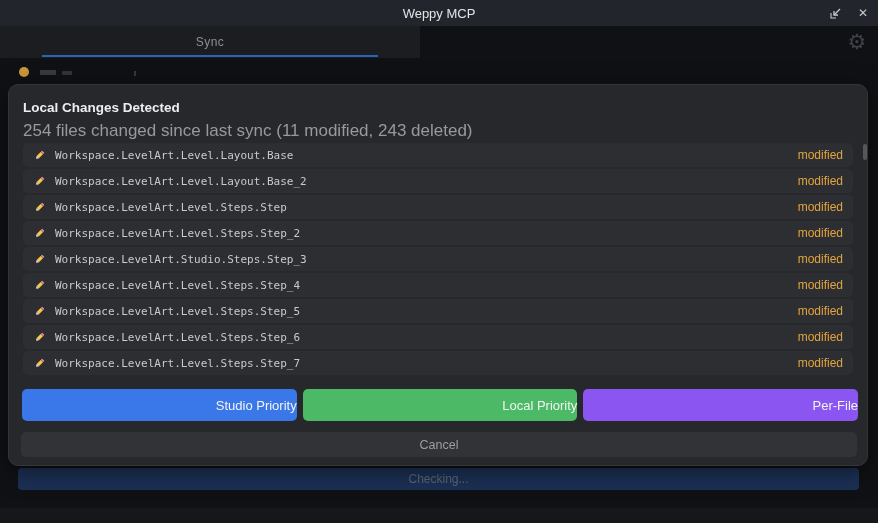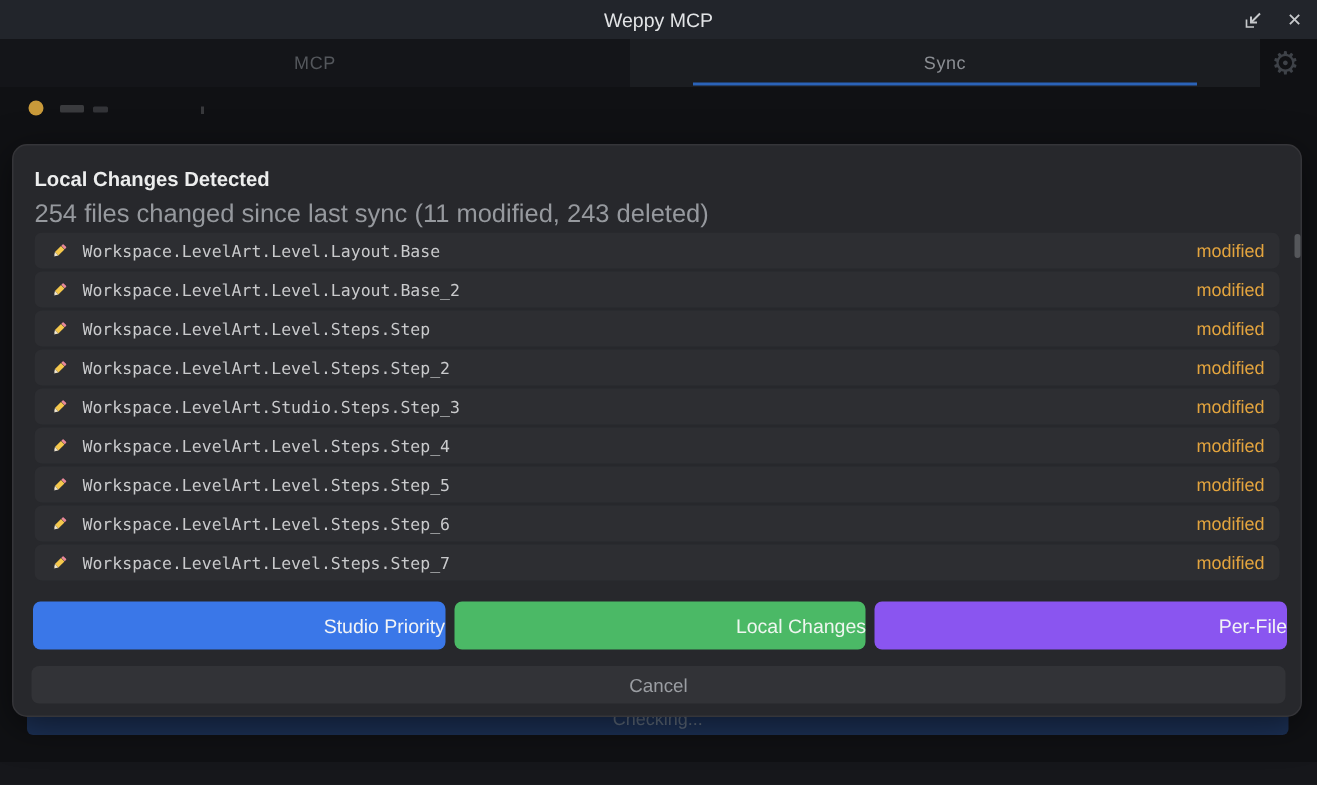--- a/index.html
+++ b/index.html
@@ -56,21 +56,20 @@
   .bg-status{position:absolute;left:18px;top:64px;width:300px;height:20px;overflow:hidden;}
   .bg-status .dot{position:absolute;left:1px;top:3px;width:10px;height:10px;border-radius:50%;background:var(--amber);}
   .bg-status .frag1{position:absolute;left:22px;top:6px;width:16px;height:5px;background:#3a3b3e;border-radius:1px;}
   .bg-status .frag2{position:absolute;left:44px;top:7px;width:10px;height:4px;background:#333438;border-radius:1px;}
   .bg-status .frag3{position:absolute;left:116px;top:7px;width:2px;height:5px;background:#38393c;}
   
   .modal{
     position:absolute;left:8px;top:84px;width:860px;height:382px;
     background:var(--modal);border:1px solid var(--modal-border);border-radius:10px;
     box-shadow:0 6px 24px rgba(0,0,0,.5);
-    margin-top:12px;
   }
   .modal-title{
     position:absolute;left:14px;top:15px;
     font-size:13.5px;font-weight:bold;color:#eceded;
   }
   .modal-subtitle{
     position:absolute;left:14px;top:36px;
     font-size:17px;color:#96999e;
   }
   .file-list{
@@ -127,21 +126,20 @@
         <path d="M11 2 L5 8" stroke="#c7c9cc" stroke-width="1.3" fill="none"></path>
         <path d="M5 4 L5 8 L9 8" stroke="#c7c9cc" stroke-width="1.3" fill="none"></path>
         <path d="M2 6 L2 11 L7 11" stroke="#c7c9cc" stroke-width="1.1" fill="none"></path>
       </svg>
     </button>
     <button class="win-btn" title="Close">✕</button>
   </div>
 </div>
 
 <div class="tabstrip">
-  <button class="tab tab-mcp">MCP</button>
   <button class="tab tab-sync">
     <span>Sync</span>
     <span class="underline"></span>
   </button>
 </div>
 <button class="gear">⚙</button>
 
 <div class="bg-status">
   <span class="dot"></span>
   <span class="frag1"></span>
@@ -263,18 +261,18 @@
       </g>
     </svg>
     <span class="file-name">Workspace.LevelArt.Level.Steps.Step_7</span>
     <span class="file-status">modified</span>
   </div>
     </div>
   <div class="scroll-thumb"></div>
 
   <div class="action-row">
     <button class="action-btn btn-studio">Studio Priority</button>
-    <button class="action-btn btn-local">Local Changes</button>
+    <button class="action-btn btn-local">Local Priority</button>
     <button class="action-btn btn-perfile">Per-File</button>
   </div>
 
   <button class="cancel-btn">Cancel</button>
 </div>
 
 </body></html>

